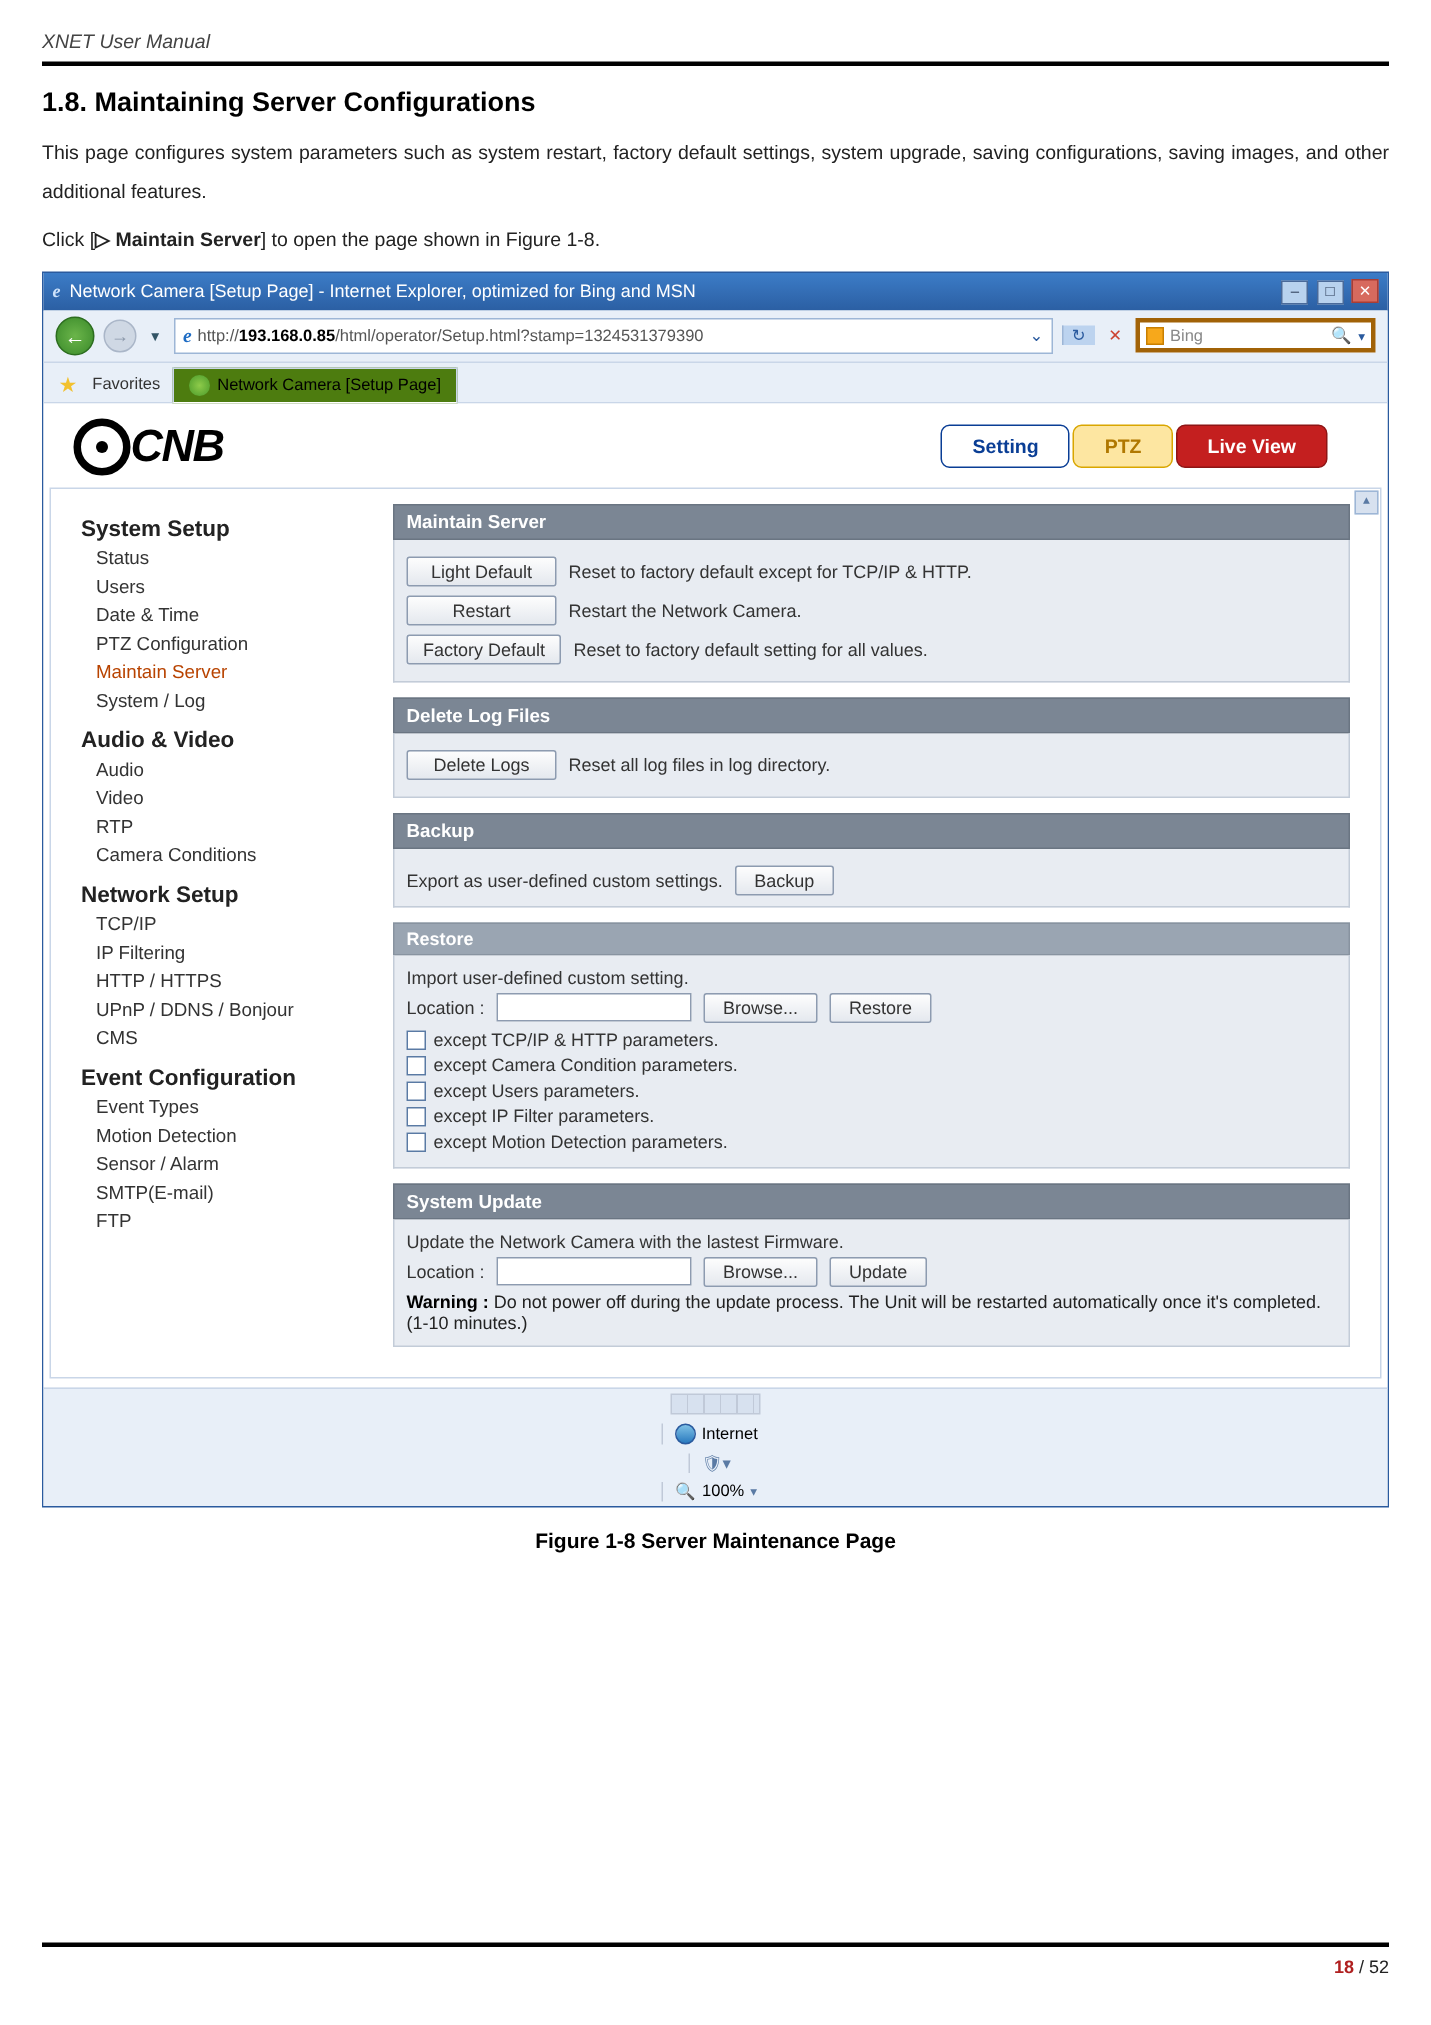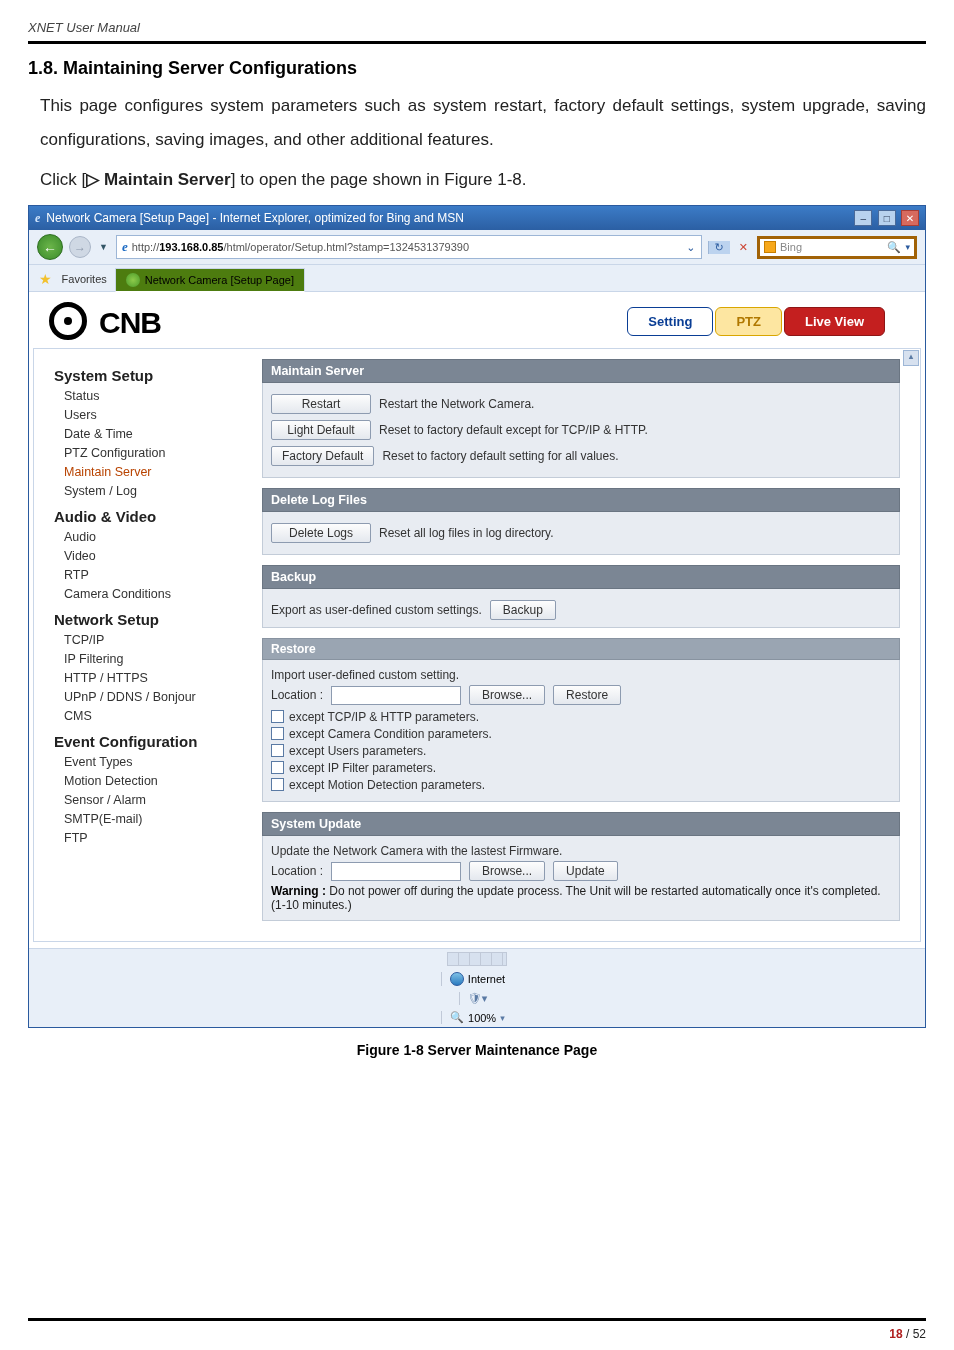--- a/index.html
+++ b/index.html
@@ -1,21 +1,21 @@
 <!DOCTYPE html>
 <html><head>
 <meta charset="utf-8">
 <style>
   * { box-sizing: border-box; margin: 0; padding: 0; }
   body { font-family: Verdana, Arial, sans-serif; background: #fff; width: 954px; }
   .page { padding: 20px 28px; }
   .doc-header { font-style: italic; color: #444; font-size: 13px; margin-bottom: 6px; }
   .doc-hr { border: none; border-top: 3px solid #000; margin-bottom: 14px; }
   .section-title { font-size: 18px; font-weight: bold; margin-bottom: 10px; }
-  .body-text { font-size: 17px; color: #222; line-height: 2; text-align: justify; margin-bottom: 6px; margin-left: 12px; }
+  .body-text { font-size: 13px; color: #222; line-height: 2; text-align: justify; margin-bottom: 6px; }
 
   
   .ie-window { border: 1px solid #2a5a9e; background: #fff; margin-top: 8px; }
   .titlebar { background: linear-gradient(#3c7cc7,#2b5fa3); color: #fff; font-size: 12px; padding: 4px 6px; display: flex; justify-content: space-between; align-items: center; }
   .titlebar .winbtns span { display: inline-flex; width: 18px; height: 16px; background: #b8d2ee; border: 1px solid #4a6a99; margin-left: 2px; align-items: center; justify-content: center; font-size: 10px; color: #2a3a55; }
   .titlebar .winbtns span:last-child { background: #d76a5e; color: #fff; border-color: #a83d35; }
   .addrbar { background: #e8eff8; padding: 4px 8px; display: flex; align-items: center; gap: 6px; border-bottom: 1px solid #c9d6e8; font-size: 11px; }
   .navarrow { width: 26px; height: 26px; border-radius: 50%; display: inline-flex; align-items: center; justify-content: center; color: #fff; font-size: 14px; }
   .navarrow.back { background: radial-gradient(circle,#6bb54a,#3a8a2a); border:1px solid #2c6d1f;}
   .navarrow.fwd { background: #cfd8e4; border:1px solid #aab6c8; color:#8a97a9; width:22px; height:22px; font-size:12px;}
@@ -30,21 +30,21 @@
   .bing-icon { width:12px; height:12px; background:#f7a81b; border:1px solid #c97f00; display:inline-block;}
   .favbar { background:#e8eff8; padding:2px 8px 0; display:flex; gap:4px; border-bottom:1px solid #c9d6e8; font-size:11px;}
   .fav-star { color:#f2c12e; font-size:14px; padding:4px 2px;}
   .fav-label { padding:6px 4px; color:#333;}
   .tab { background:#4d7c0f; border:1px solid #c9d6e8; border-bottom:1px solid #fff; padding:4px 10px; display:flex; align-items:center; gap:5px; position:relative; top:1px;}
   .tab .tab-ico { width:14px; height:14px; background:radial-gradient(circle,#8ecb4a,#4a9a2a); border-radius:50%; display:inline-block;}
 
   
   .camera-page { background:#fff; padding:4px 0; }
   .cam-header { display:flex; align-items:center; justify-content:space-between; padding:6px 40px 6px 20px;}
-  .logo { display:flex; align-items:flex-end; gap:12px; }
+  .logo { display:flex; align-items:center; gap:0;font-style:italic; }
   .logo-eye { width:38px; height:38px; border-radius:50%; border:5px solid #000; display:inline-flex; align-items:center; justify-content:center;}
   .logo-eye::after{content:"";width:8px;height:8px;background:#000;border-radius:50%;}
   .logo-text { font-size:30px; font-weight:900; letter-spacing:-1px; color:#000;}
   .hdr-buttons { display:flex; gap:2px;}
   .pillbtn { font-size:13px; font-weight:bold; padding:6px 20px; border-radius:6px; border:1px solid;}
   .pillbtn.setting{ background:#fff; color:#0a3e95; border-color:#0a3e95;}
   .pillbtn.ptz{ background:#fde6a1; color:#b07800; border-color:#d9a600;}
   .pillbtn.live{ background:#c41f1f; color:#fff; border-color:#8e1515;}
 
   .cam-body { display:flex; padding:0 20px 10px; gap:18px; border:1px solid #c9d6e8; margin:2px 4px; min-height:560px; position:relative;}
@@ -177,26 +177,26 @@
           <a class="sb-item">Motion Detection</a>
           <a class="sb-item">Sensor / Alarm</a>
           <a class="sb-item">SMTP(E-mail)</a>
           <a class="sb-item">FTP</a>
         </div>
 
         <div class="content">
           <div class="section-hd">Maintain Server</div>
           <div class="section-body">
             <div class="row">
+              <span class="btn3d">Light Default</span>
+              <span class="desc">Reset to factory default except for TCP/IP &amp; HTTP.</span>
+            </div>
+            <div class="row">
               <span class="btn3d">Restart</span>
               <span class="desc">Restart the Network Camera.</span>
-            </div>
-            <div class="row">
-              <span class="btn3d">Light Default</span>
-              <span class="desc">Reset to factory default except for TCP/IP &amp; HTTP.</span>
             </div>
             <div class="row">
               <span class="btn3d">Factory Default</span>
               <span class="desc">Reset to factory default setting for all values.</span>
             </div>
           </div>
 
           <div class="section-hd">Delete Log Files</div>
           <div class="section-body">
             <div class="row">

